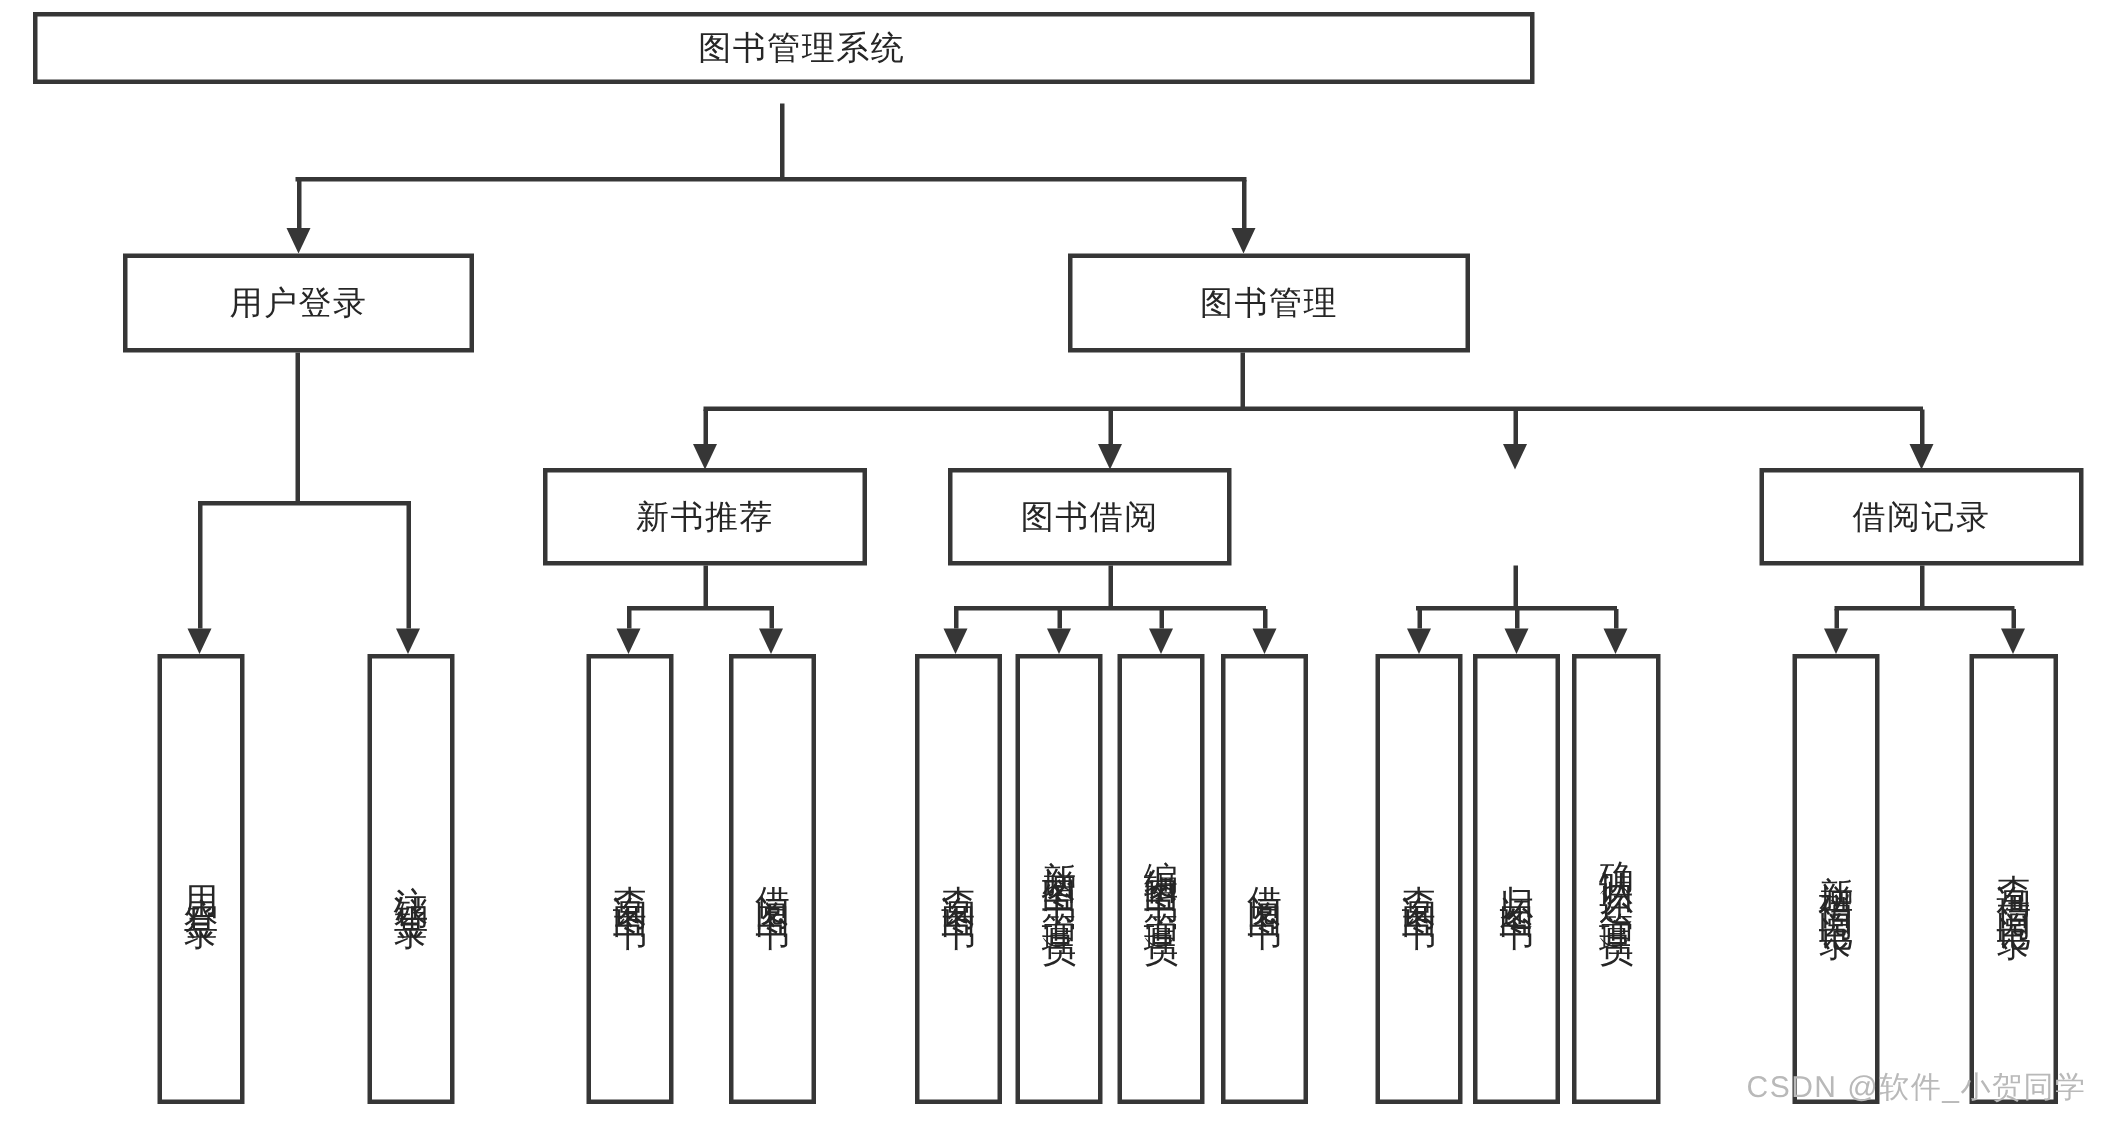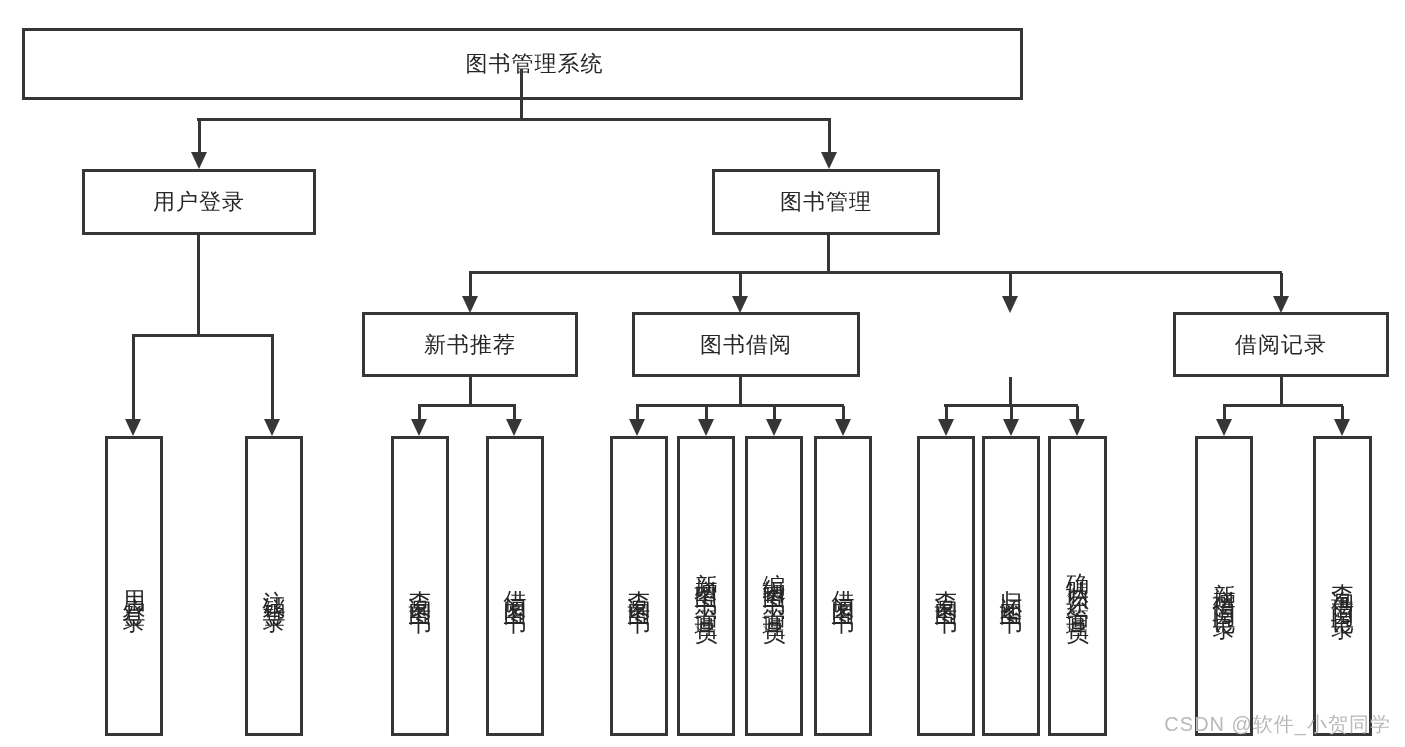--- a/index.html
+++ b/index.html
@@ -44,44 +44,44 @@
     font-size:20px;color:#b9b9b9;letter-spacing:1px;
     pointer-events:none;
     margin-top:33px;
   }
 </style>
 </head>
 <body>
 
 <div class="canvas">
 
-  <div class="box" style="left:22px;top:28px;width:1001px;height:72px;padding-left:24px;">图书管理系统</div>
+  <div class="box" style="left:22px;top:8px;width:1001px;height:48px;padding-left:24px;">图书管理系统</div>
 
   <div class="vline" style="left:520px;top:69px;height:50px;"></div>
   <div class="hline" style="left:197px;top:118px;width:634px;"></div>
   <div class="arrow" style="left:191px;top:120px;height:49px;"></div>
   <div class="arrow" style="left:821px;top:120px;height:49px;"></div>
 
   <div class="box" style="left:82px;top:169px;width:234px;height:66px;">用户登录</div>
-  <div class="box" style="left:712px;top:169px;width:228px;height:66px;text-align:center;">图书管理</div>
+  <div class="box" style="left:712px;top:169px;width:268px;height:66px;text-align:center;">图书管理</div>
 
   <div class="vline" style="left:197px;top:235px;height:100px;"></div>
   <div class="hline" style="left:132px;top:334px;width:142px;"></div>
   <div class="arrow" style="left:125px;top:336px;height:100px;"></div>
   <div class="arrow" style="left:264px;top:336px;height:100px;"></div>
 
   <div class="vline" style="left:827px;top:235px;height:38px;"></div>
   <div class="hline" style="left:469px;top:271px;width:813px;"></div>
   <div class="arrow" style="left:462px;top:273px;height:40px;"></div>
   <div class="arrow" style="left:732px;top:273px;height:40px;"></div>
   <div class="arrow" style="left:1002px;top:273px;height:40px;"></div>
   <div class="arrow" style="left:1273px;top:273px;height:40px;"></div>
 
   <div class="box" style="left:362px;top:312px;width:216px;height:65px;text-align:right;">新书推荐</div>
-  <div class="box" style="left:632px;top:312px;width:228px;height:65px;">图书借阅</div>
+  <div class="box" style="left:632px;top:312px;width:189px;height:65px;">图书借阅</div>
   <div class="box" style="left:1173px;top:312px;width:216px;height:65px;">借阅记录</div>
 
   <div class="vline" style="left:469px;top:377px;height:28px;"></div>
   <div class="hline" style="left:418px;top:404px;width:98px;"></div>
   <div class="arrow" style="left:411px;top:406px;height:30px;"></div>
   <div class="arrow" style="left:506px;top:406px;height:30px;"></div>
 
   <div class="vline" style="left:739px;top:377px;height:28px;"></div>
   <div class="hline" style="left:636px;top:404px;width:208px;"></div>
   <div class="arrow" style="left:629px;top:406px;height:30px;"></div>

